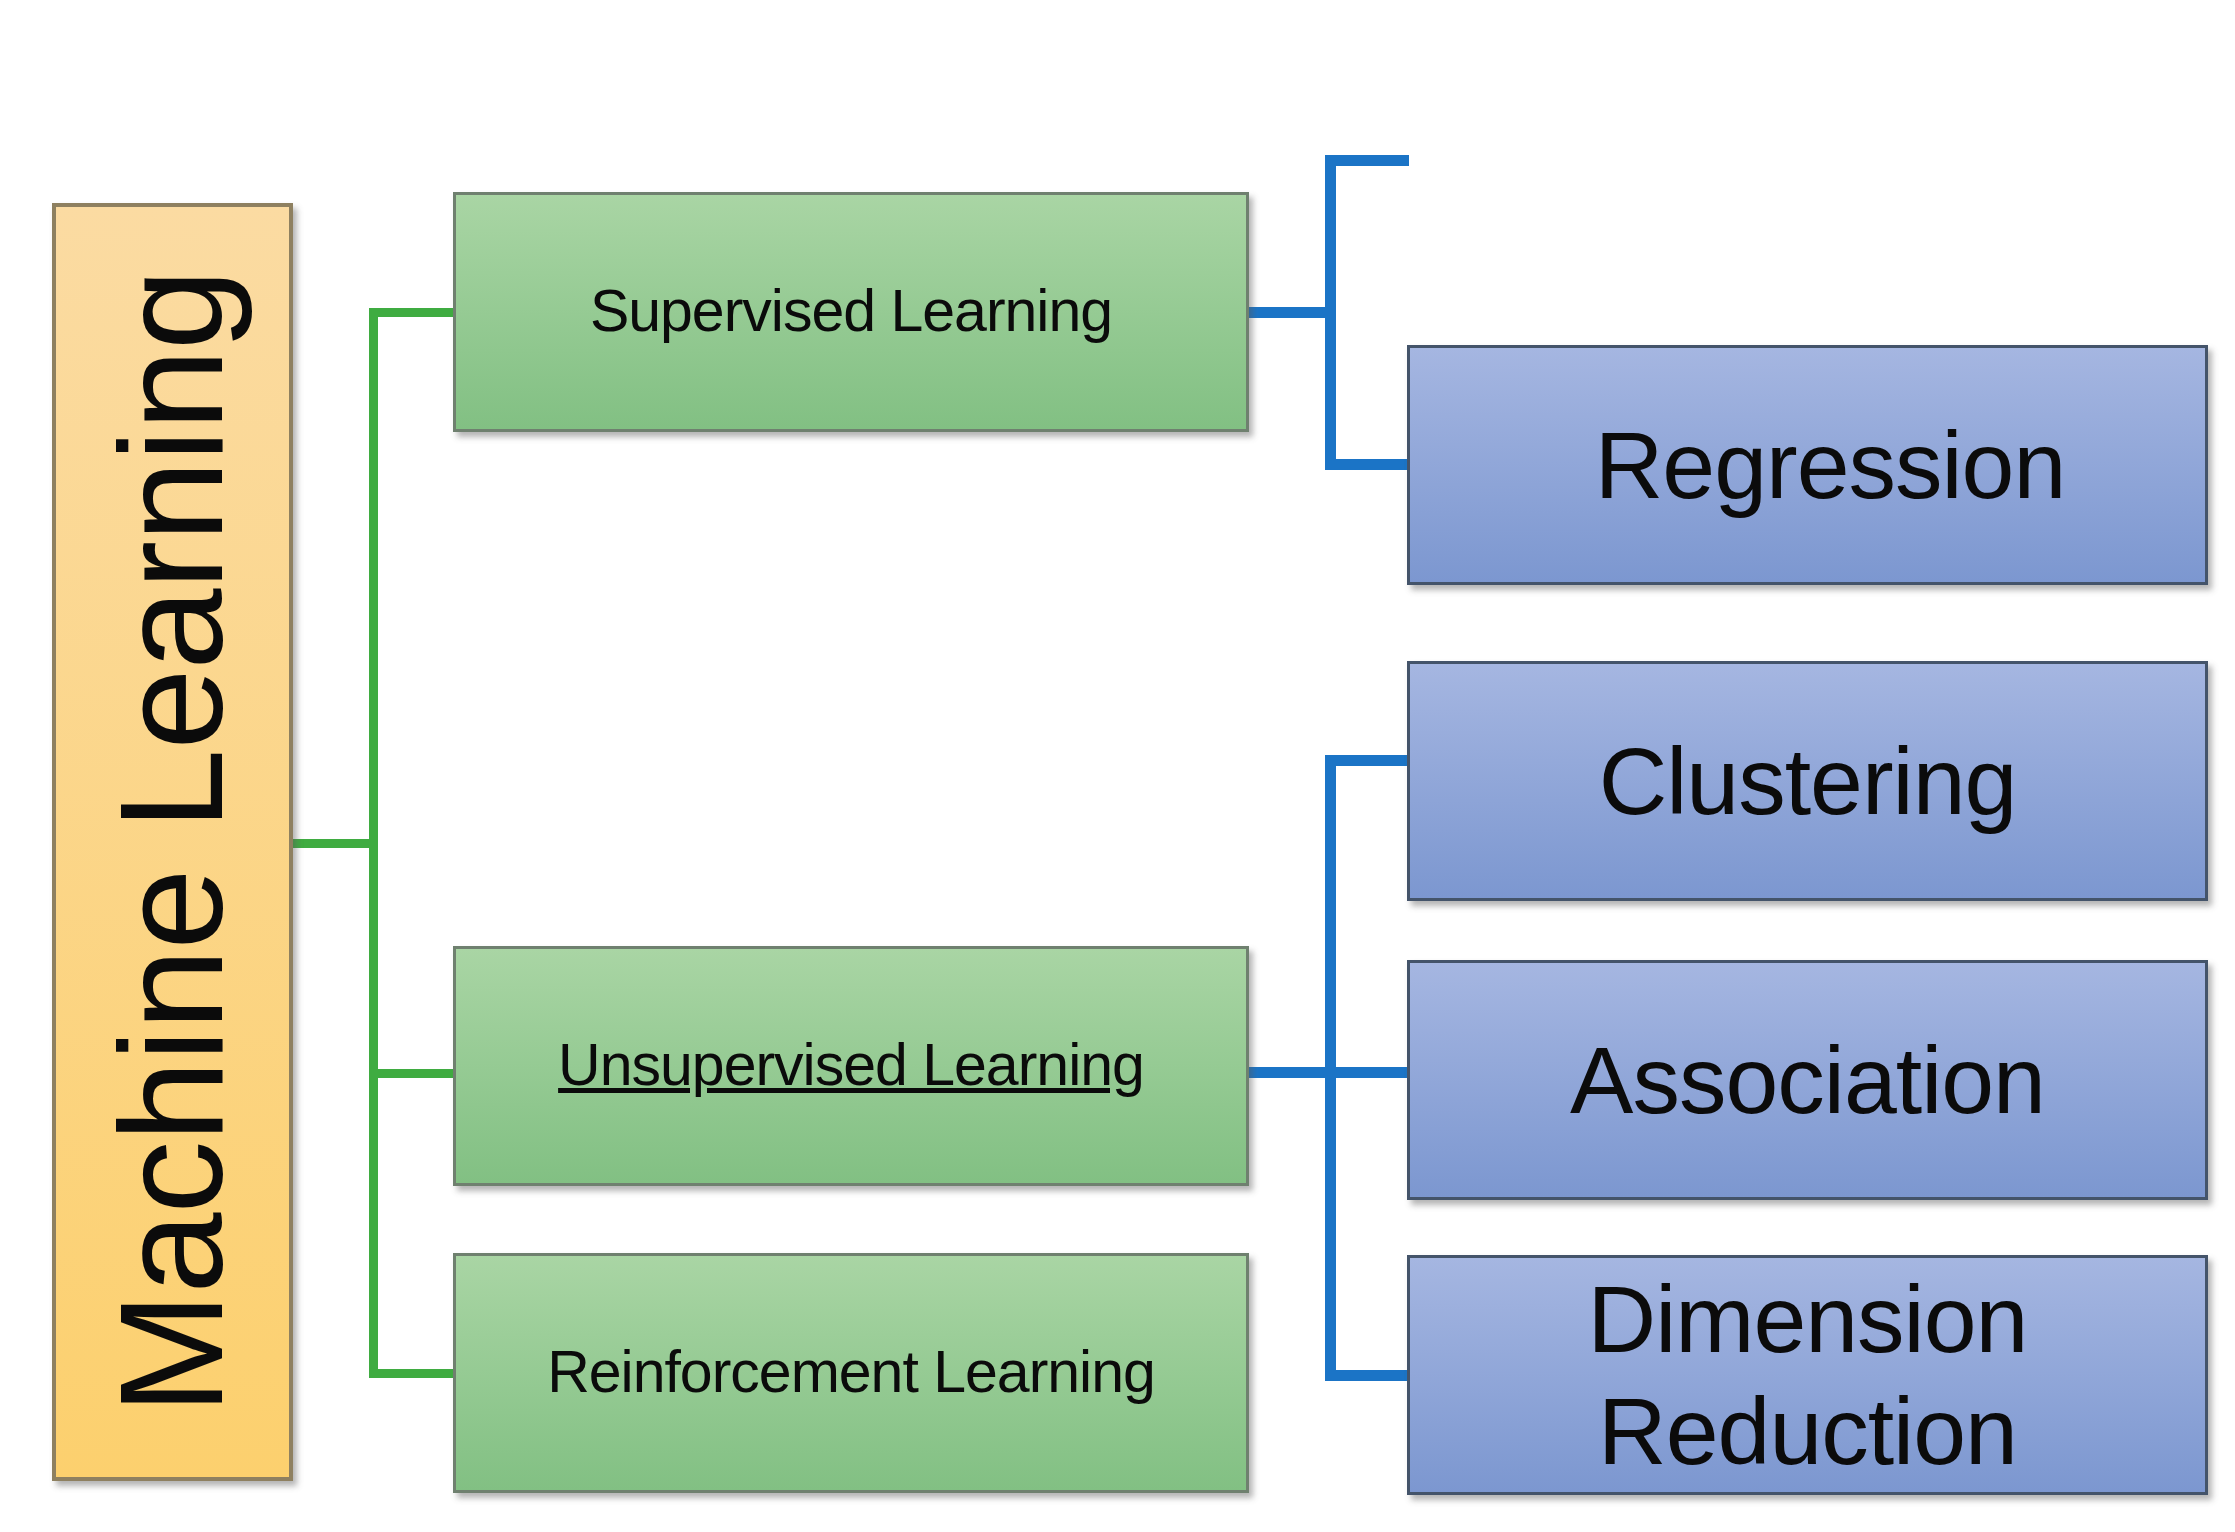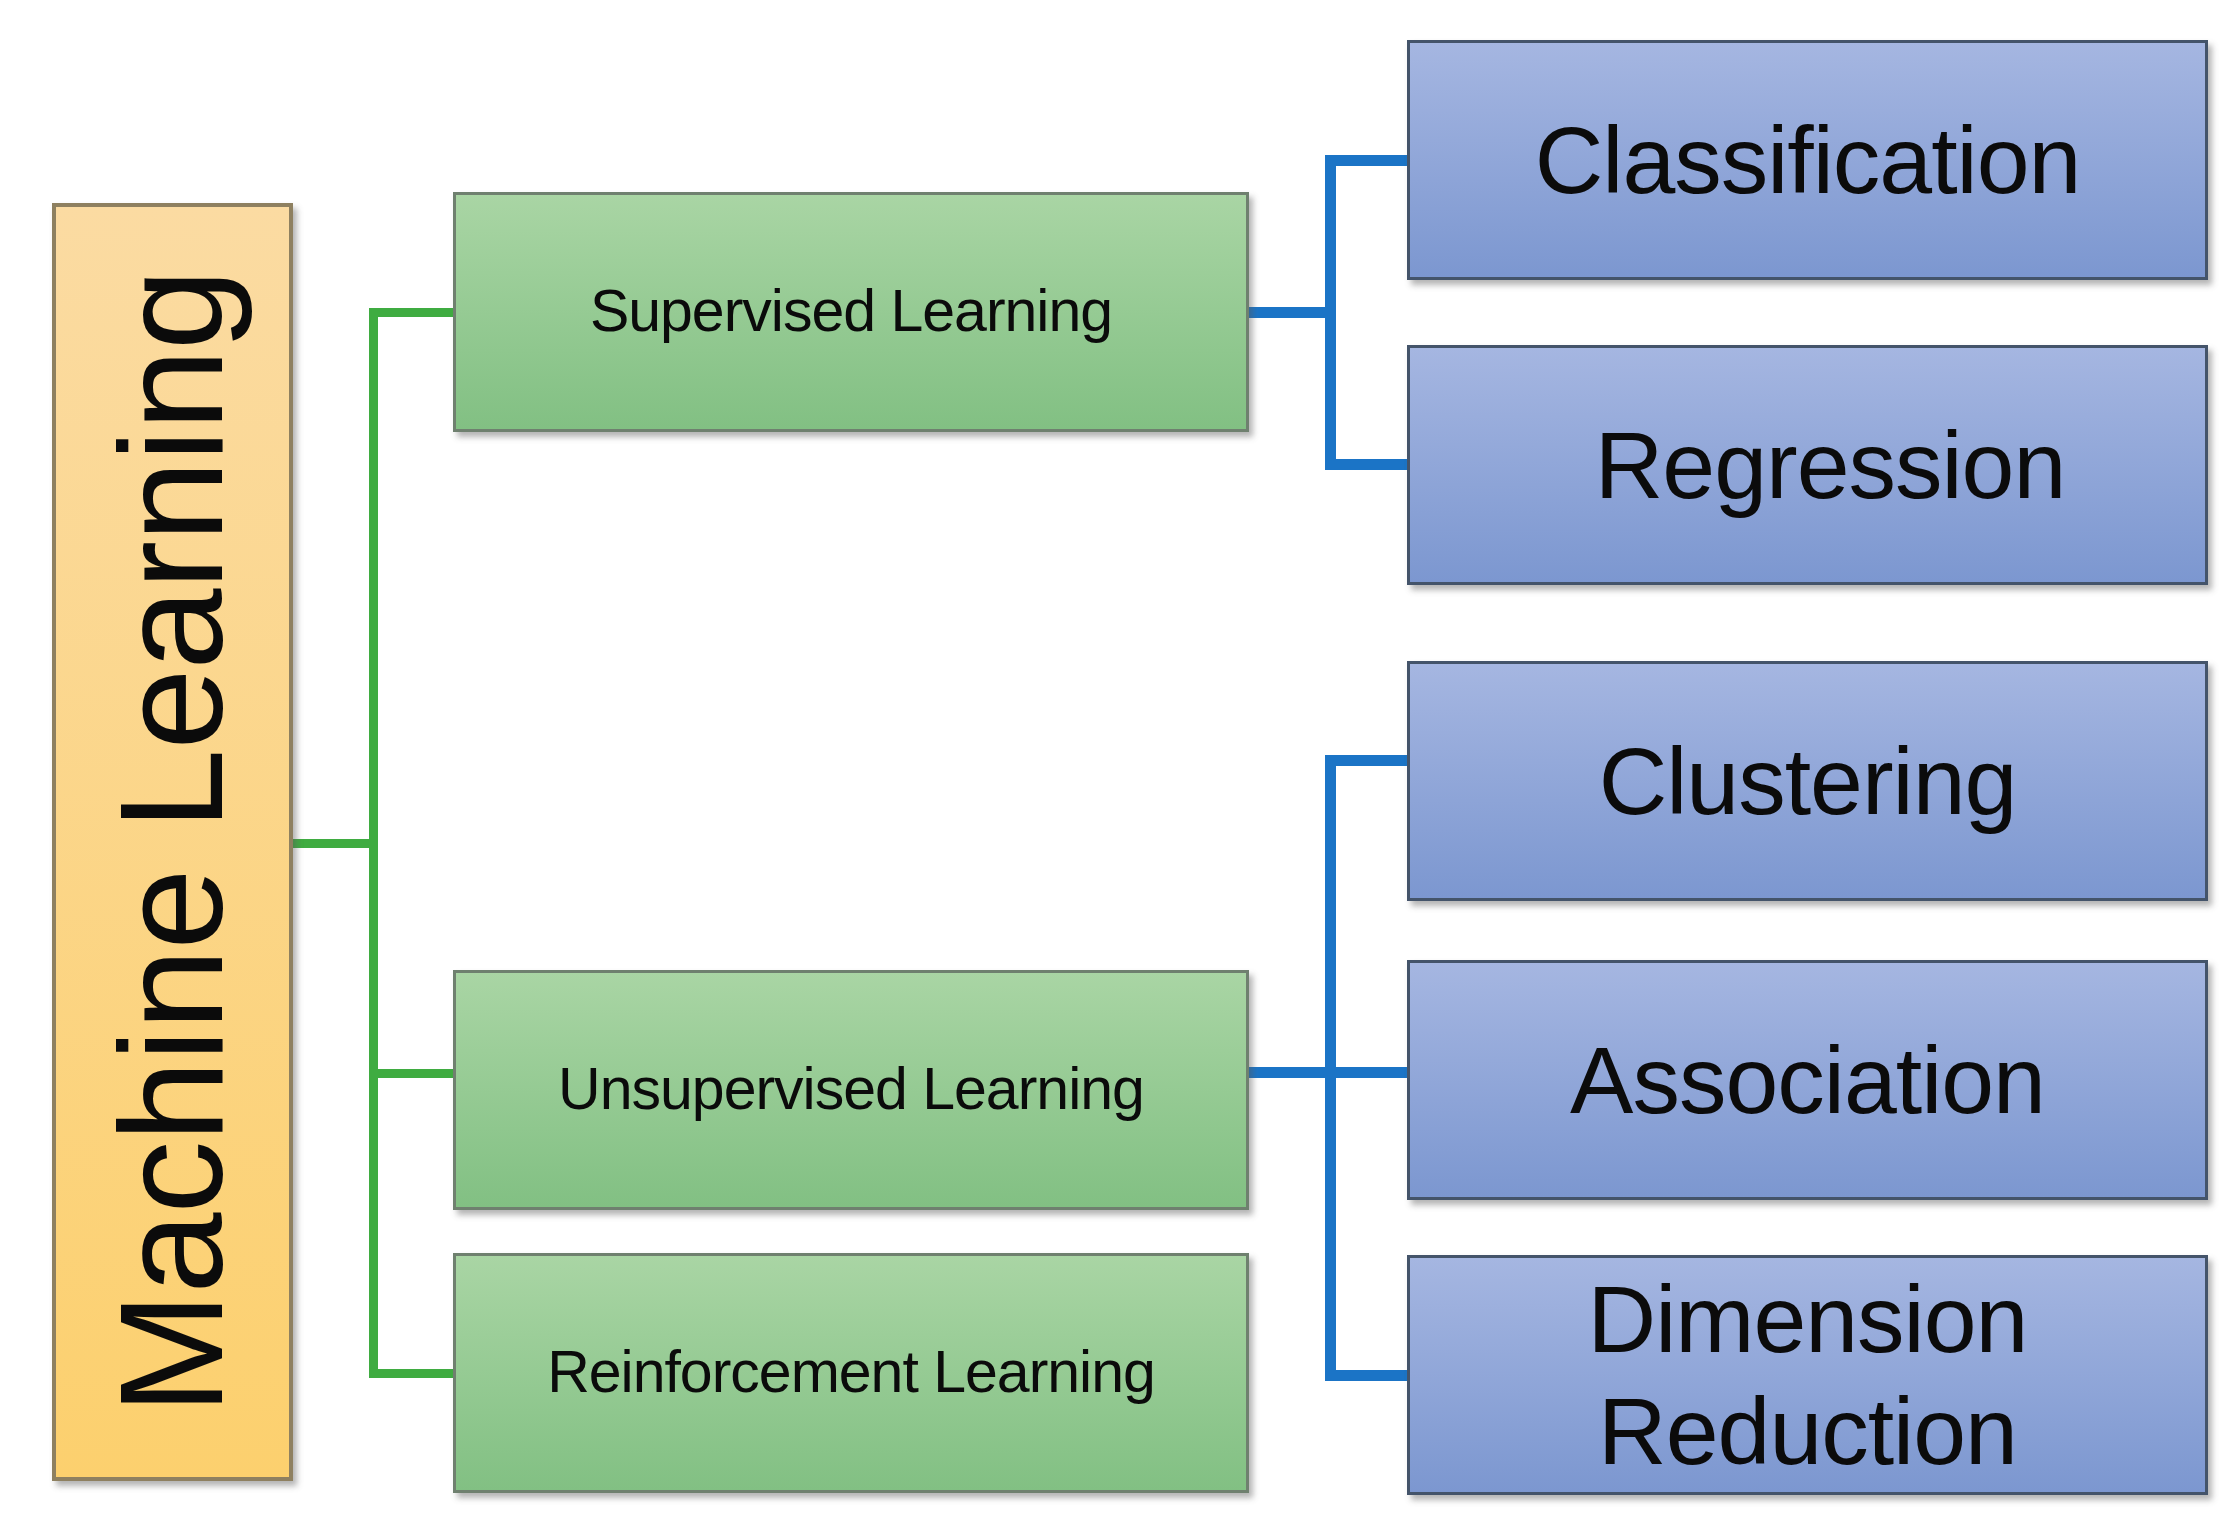--- a/index.html
+++ b/index.html
@@ -43,21 +43,21 @@
   }
 
   
   .node-branch {
     left: 453px;
     width: 796px; height: 240px;
     border: 3px solid #6f806f;
   }
   .node-branch .label { font-size: 59px; padding: 0 20px; }
   #branch-supervised    { top: 192px; }
-  #branch-unsupervised  { top: 970px; }
+  #branch-unsupervised  { top: 946px; text-decoration: underline; }
   #branch-reinforcement { top: 1253px; }
 
   
   .node-leaf {
     left: 1407px;
     width: 801px; height: 240px;
     border: 3px solid #44546a;
   }
   .node-leaf .label { font-size: 95px; padding: 0 22px; }
   #leaf-classification { top: 40px;   }
@@ -118,23 +118,20 @@
   <div class="node node-branch" id="branch-supervised" style="background: linear-gradient(rgb(169, 213, 164) 0%, rgb(130, 192, 131) 100%);">
     <span class="label">Supervised Learning</span>
   </div>
   <div class="node node-branch" id="branch-unsupervised" style="background: linear-gradient(rgb(169, 213, 164) 0%, rgb(130, 192, 131) 100%);">
     <span class="label">Unsupervised Learning</span>
   </div>
   <div class="node node-branch" id="branch-reinforcement" style="background: linear-gradient(rgb(169, 213, 164) 0%, rgb(130, 192, 131) 100%);">
     <span class="label">Reinforcement Learning</span>
   </div>
 
-  <div class="node node-leaf" id="leaf-classification" style="background: linear-gradient(rgb(165, 182, 225) 0%, rgb(124, 151, 208) 100%);">
-    <span class="label">Classification</span>
-  </div>
   <div class="node node-leaf" id="leaf-regression" style="background: linear-gradient(rgb(165, 182, 225) 0%, rgb(124, 151, 208) 100%);">
     <span class="label">Regression</span>
   </div>
   <div class="node node-leaf" id="leaf-clustering" style="background: linear-gradient(rgb(165, 182, 225) 0%, rgb(124, 151, 208) 100%);">
     <span class="label">Clustering</span>
   </div>
   <div class="node node-leaf" id="leaf-association" style="background: linear-gradient(rgb(165, 182, 225) 0%, rgb(124, 151, 208) 100%); margin-top: 8px;">
     <span class="label">Association</span>
   </div>
   <div class="node node-leaf" id="leaf-dimension" style="background: linear-gradient(rgb(165, 182, 225) 0%, rgb(124, 151, 208) 100%);">

